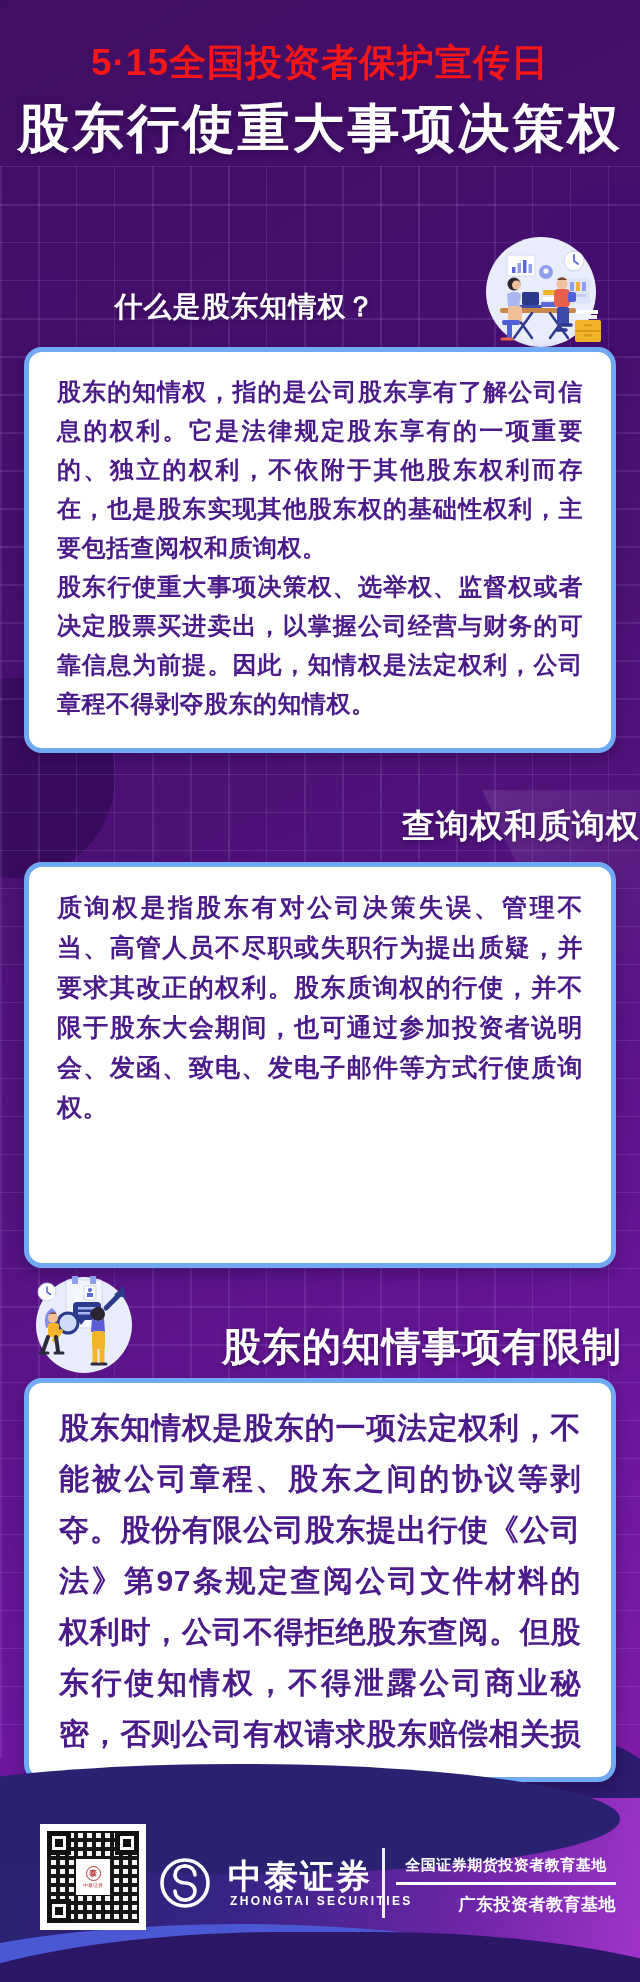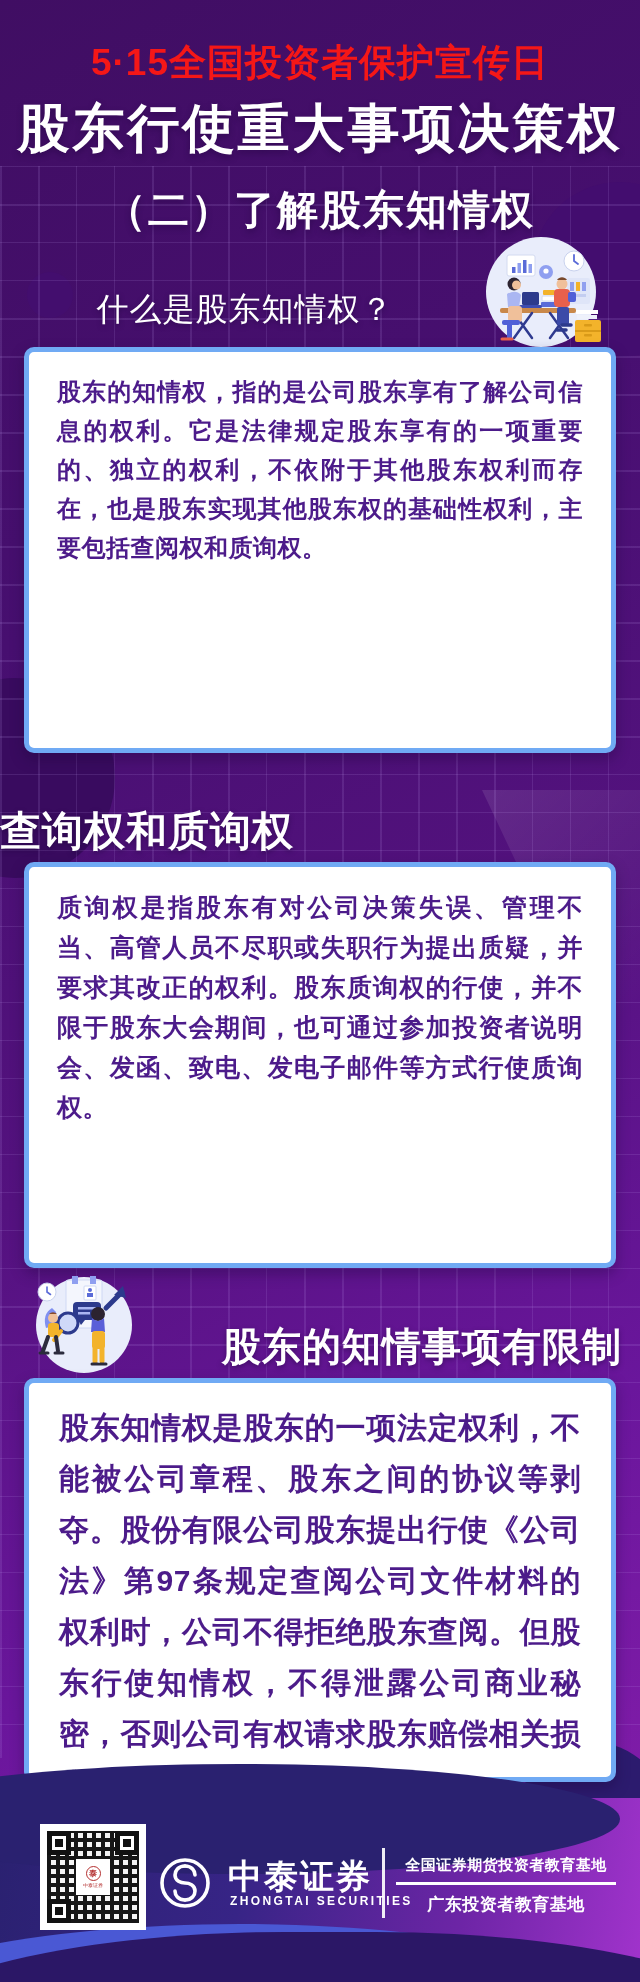--- a/index.html
+++ b/index.html
@@ -29,31 +29,31 @@
   
   .event-title{position:absolute;left:0;top:38px;width:640px;text-align:center;
     font-size:37px;font-weight:600;color:#f51717;letter-spacing:1px;}
   .main-title{position:absolute;left:0;top:94px;width:640px;text-align:center;
     font-size:52px;font-weight:800;color:#ffffff;letter-spacing:3px;
     text-shadow:0 3px 6px rgba(30,5,60,.45);}
   .sub-title{position:absolute;left:0;top:183px;width:640px;text-align:center;
     font-size:41px;font-weight:800;color:#ffffff;letter-spacing:2px;
     text-shadow:0 3px 6px rgba(30,5,60,.45);}
   .sec1-header{position:absolute;left:0;top:288px;width:490px;text-align:center;
-    font-size:32px;font-weight:400;color:#ffffff;letter-spacing:1px;
+    font-size:28px;font-weight:700;color:#ffffff;letter-spacing:1px;
     text-shadow:0 2px 5px rgba(30,5,60,.5);}
-  .sec2-header{position:absolute;left:0;top:804px;width:640px;text-align:left;
-    font-size:41px;font-weight:800;color:#ffffff;letter-spacing:1px;
+  .sec2-header{position:absolute;left:0;top:804px;width:640px;text-align:right;
+    font-size:33px;font-weight:800;color:#ffffff;letter-spacing:1px;
     text-shadow:0 2px 5px rgba(30,5,60,.5);}
   .sec3-header{position:absolute;left:152px;top:1320px;width:470px;text-align:right;
     font-size:39px;font-weight:800;color:#ffffff;letter-spacing:1px;
     text-shadow:0 2px 5px rgba(30,5,60,.5);}
   
   .card{position:absolute;left:24px;width:592px;background:#ffffff;
-    border:5px solid #70aaf4;border-radius:10px;box-sizing:border-box;overflow:hidden;
+    border:5px solid #70aaf4;border-radius:18px;box-sizing:border-box;overflow:hidden;
     box-shadow:0 6px 14px rgba(25,5,55,.35);}
   .card p{margin:0;color:#4c1b8a;text-align:justify;font-weight:600;}
   .card-1{top:347px;height:406px;padding:20px 28px 14px 28px;}
   .card-1 p{font-size:24px;line-height:39px;letter-spacing:.5px;}
   .card-2{top:862px;height:406px;padding:20px 28px 14px 28px;}
   .card-2 p{font-size:25px;line-height:40px;letter-spacing:.5px;}
   .card-3{top:1378px;height:404px;padding:19px 30px 14px 30px;}
   .card-3 p{font-size:30px;line-height:51px;letter-spacing:.5px;}
   
   .illus1{position:absolute;left:480px;top:234px;width:122px;height:122px;}
@@ -87,37 +87,36 @@
   
   .brand-mark{position:absolute;left:158px;top:100px;width:54px;height:54px;}
   .brand-cn{position:absolute;left:228px;top:98px;font-size:34px;font-weight:800;color:#fff;
     letter-spacing:2px;}
   .brand-en{position:absolute;left:230px;top:138px;font-size:12px;font-weight:700;color:#fff;
     letter-spacing:2.4px;}
   .f-divider{position:absolute;left:382px;top:92px;width:3px;height:70px;background:rgba(255,255,255,.92);}
   .f-right{position:absolute;left:396px;top:100px;width:220px;text-align:center;color:#fff;}
   .f-right .l1{font-size:15px;font-weight:700;letter-spacing:.5px;white-space:nowrap;}
   .f-right .rule{height:2.5px;background:#fff;margin:7px 0 8px 0;}
-  .f-right .l2{font-size:17px;font-weight:700;letter-spacing:.5px;white-space:nowrap;}
+  .f-right .l2{font-size:17px;font-weight:700;letter-spacing:.5px;white-space:nowrap;text-align:right;}
 </style>
 </head>
 <body>
 
 <div class="poster">
 
   <div class="blob blob-top-right"></div>
   <div class="blob blob-left-small"></div>
   <div class="blob blob-mid-left"></div>
   <div class="blob blob-footer-right"></div>
   <div class="grid-overlay"></div>
   <div class="streak"></div>
 
   <div class="event-title">5·15全国投资者保护宣传日</div>
   <div class="main-title">股东行使重大事项决策权</div>
-  <div class="sub-title">（二）了解股东知情权</div>
 
   <div class="sec1-header">什么是股东知情权？</div>
 
   <svg class="illus1" viewBox="0 0 122 122">
     <circle cx="61" cy="58" r="55" fill="#e9edfb"></circle>
 
     <g>
       <rect x="27" y="21" width="28" height="21" rx="2" fill="#ffffff" stroke="#d3daf0"></rect>
       <rect x="32" y="33" width="3.5" height="6" fill="#5a6bd8"></rect>
       <rect x="37.5" y="29" width="3.5" height="10" fill="#8f9ff0"></rect>
@@ -178,20 +177,21 @@
     <g>
       <rect x="95" y="86" width="26" height="22" rx="2" fill="#f3b32b"></rect>
       <rect x="95" y="96" width="26" height="2" fill="#d99a18"></rect>
       <rect x="104" y="90" width="8" height="2.5" rx="1" fill="#d99a18"></rect>
       <rect x="104" y="100" width="8" height="2.5" rx="1" fill="#d99a18"></rect>
     </g>
   </svg>
 
   <div class="card card-1">
     <p>股东的知情权，指的是公司股东享有了解公司信息的权利。它是法律规定股东享有的一项重要的、独立的权利，不依附于其他股东权利而存在，也是股东实现其他股东权的基础性权利，主要包括查阅权和质询权。</p>
+    <p>股东行使重大事项决策权、选举权、监督权或者决定股票买进卖出，以掌握公司经营与财务的可靠信息为前提。因此，知情权是法定权利，公司章程不得剥夺股东的知情权。</p>
   </div>
 
   <div class="sec2-header">查询权和质询权</div>
   <div class="card card-2">
     <p>质询权是指股东有对公司决策失误、管理不当、高管人员不尽职或失职行为提出质疑，并要求其改正的权利。股东质询权的行使，并不限于股东大会期间，也可通过参加投资者说明会、发函、致电、发电子邮件等方式行使质询权。</p>
   </div>
 
   <svg class="illus2" viewBox="0 0 116 116">
     <circle cx="58" cy="59" r="48" fill="#e9edfb"></circle>
 

